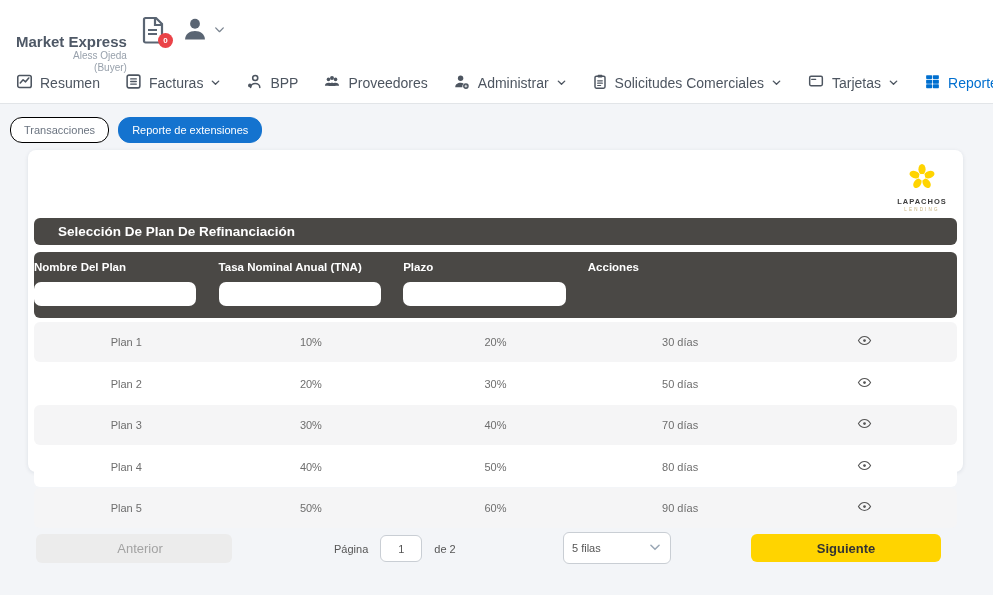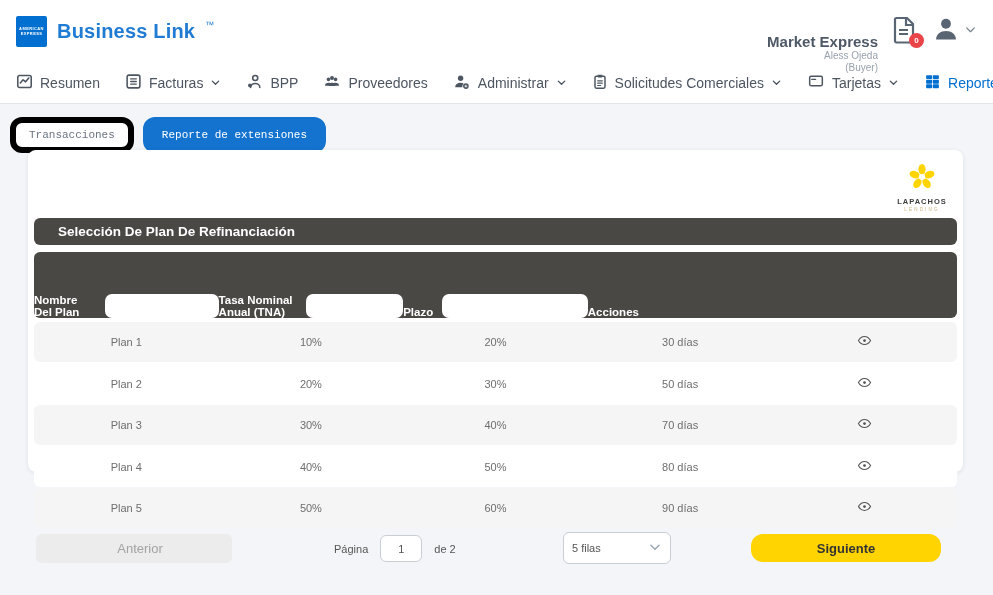--- a/index.html
+++ b/index.html
@@ -22,64 +22,56 @@
   .doc-badge { position:absolute; right:-6px; bottom:-2px; width:15px; height:15px; background:#ea4348; border-radius:50%; color:#fff; font-size:8px; font-weight:bold; display:flex; align-items:center; justify-content:center; }
   .avatar-wrap { display:flex; align-items:center; gap:4px; }
 
   
   .navbar { height:42px; background:#fff; border-bottom:1px solid #e2e5e8; display:flex; align-items:center; gap:25px; padding:0 16px; }
   .nav-item { display:flex; align-items:center; gap:7px; color:#4d5560; font-size:14px; cursor:pointer; white-space:nowrap; }
   .nav-item.active { color:#006fcf; }
 
   
   .tabs { display:flex; gap:9px; margin:13px 0 0 10px; }
-  .tab-btn { font-family:Liberation Mono, monospace; font-size:11px; padding:6px 13px; border-radius:12px; border:6px solid #000000; background:#fff; color:#6b7480; cursor:pointer; }
+  .tab-btn { font-family:Liberation Sans, sans-serif; font-size:11px; padding:6px 13px; border-radius:12px; border:1px solid #000000; background:#fff; color:#6b7480; cursor:pointer; }
   .tab-btn.active { background:#1473cf; border-color:#1473cf; color:#fff; }
 
   
   .card { position:absolute; left:28px; top:150px; width:935px; height:322px; background:#fff; border-radius:8px; box-shadow:0 1px 4px rgba(20,40,70,.10); }
   .lapachos { position:absolute; top:8px; right:10px; width:62px; height:58px; display:flex; flex-direction:column; align-items:center; justify-content:center; }
   .lapachos-name { font-size:7.5px; font-weight:bold; color:#3c3c3c; letter-spacing:1px; margin-top:1px; }
   .lapachos-sub { font-size:4.5px; color:#c8b27c; letter-spacing:2.2px; margin-top:1px; }
 
   .title-bar { position:absolute; left:6px; right:6px; top:68px; height:27px; background:#4a4845; border-radius:6px; color:#fff; font-size:13.5px; font-weight:bold; display:flex; align-items:center; padding-left:24px; }
 
   .thead { position:absolute; left:6px; right:6px; top:102px; height:66px; background:#4a4845; border-radius:6px; display:grid; grid-template-columns:repeat(5,1fr); padding-top:9px; }
-  .th { display:flex; flex-direction:row; align-items:flex-end; gap:9px; }
+  .th { display:flex; flex-direction:column; align-items:flex-start; gap:9px; }
   .th-label { color:#fff; font-size:11.5px; font-weight:bold; }
   .th input { width:88%; height:24px; border:none; border-radius:7px; background:#fff; outline:none; padding:0 8px; font-family:inherit; font-size:11px; }
 
   .tbody { position:absolute; left:6px; right:6px; top:172px; }
   .trow { display:grid; grid-template-columns:repeat(5,1fr); height:40px; margin-bottom:1.5px; border-radius:6px; align-items:center; }
   .trow:nth-child(odd) { background:#f5f5f6; }
   .trow:nth-child(even) { background:#fff; }
   .td { text-align:center; color:#6e6e6e; font-size:11px; }
   .eye-btn { background:none; border:none; cursor:pointer; display:flex; align-items:center; justify-content:center; width:100%; }
 
   .tfoot { position:absolute; left:6px; right:6px; top:380px; height:40px; }
   .btn-anterior { position:absolute; left:2px; top:4px; width:196px; height:29px; background:#ececec; border:none; border-radius:6px; color:#a3a3a3; font-family:inherit; font-size:13px; cursor:default;padding-left:12px; }
   .page-group { position:absolute; left:300px; top:4px; height:29px; display:flex; align-items:center; gap:12px; color:#555; font-size:11px; }
   .page-input { width:42px; height:27px; border:1px solid #c9ced4; border-radius:6px; text-align:center; font-family:inherit; font-size:11px; color:#555; outline:none; }
   .rows-select { position:absolute; left:529px; top:2px; width:108px; height:32px; border:1px solid #c9ced4; border-radius:6px; background:#fff; display:flex; align-items:center; justify-content:space-between; padding:0 8px; font-size:11px; color:#555; cursor:pointer; }
-  .btn-siguiente { position:absolute; right:16px; top:4px; width:190px; height:28px; background:#ffd400; border:none; border-radius:12px; color:#333; font-family:inherit; font-size:13px; font-weight:600; cursor:pointer; }
+  .btn-siguiente { position:absolute; right:16px; top:4px; width:190px; height:28px; background:#ffd400; border:none; border-radius:6px; color:#333; font-family:inherit; font-size:13px; font-weight:600; cursor:pointer; }
 </style>
 </head>
 <body>
 
 <div class="page">
 
   <header class="topbar">
-    <div class="brand">
-      <div class="amex-logo">
-        <span>AMERICAN</span>
-        <span>EXPRESS</span>
-      </div>
-      <span class="brand-name">Business Link</span>
-      <span class="brand-tm">™</span>
-    </div>
     <div class="top-right">
       <div class="account">
         <div class="account-name">Market Express</div>
         <div class="account-user">Aless Ojeda</div>
         <div class="account-role">(Buyer)</div>
       </div>
       <div class="doc-icon-wrap">
         <span>
           <svg width="24" height="28" viewBox="0 0 24 28" fill="none">
             <path d="M4 2h11l6 6v17a1.5 1.5 0 0 1-1.5 1.5h-15A1.5 1.5 0 0 1 3 25V3.5A1.5 1.5 0 0 1 4.5 2z" stroke="#5a6573" stroke-width="2.2"></path>

